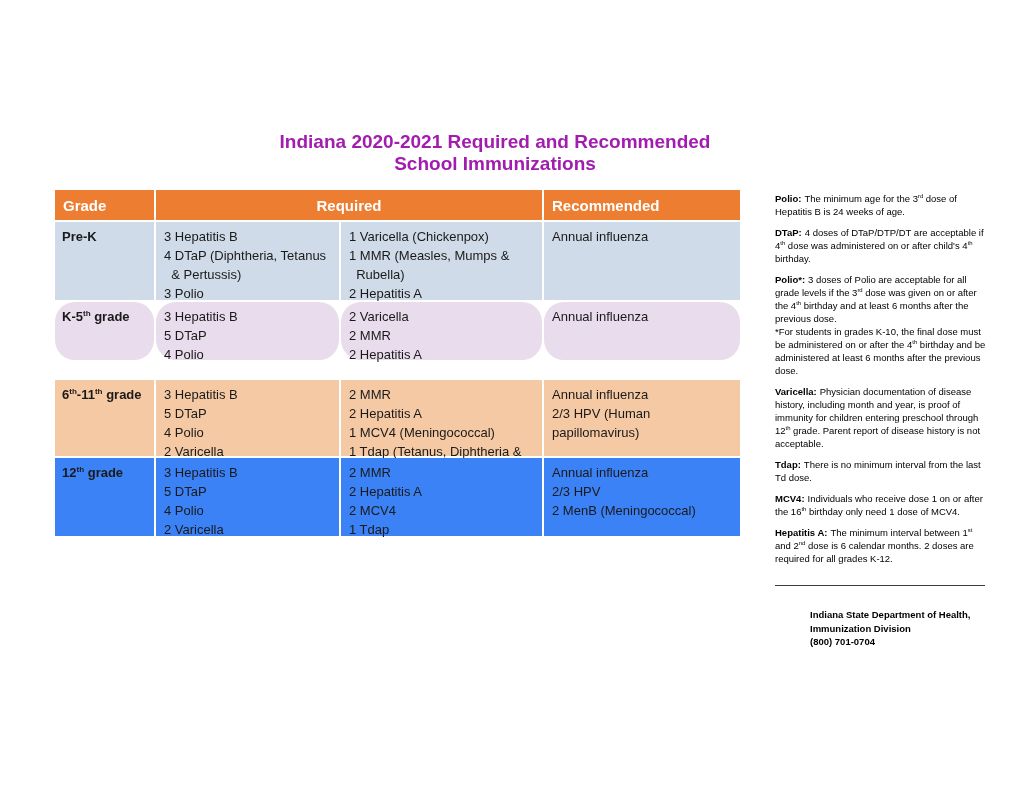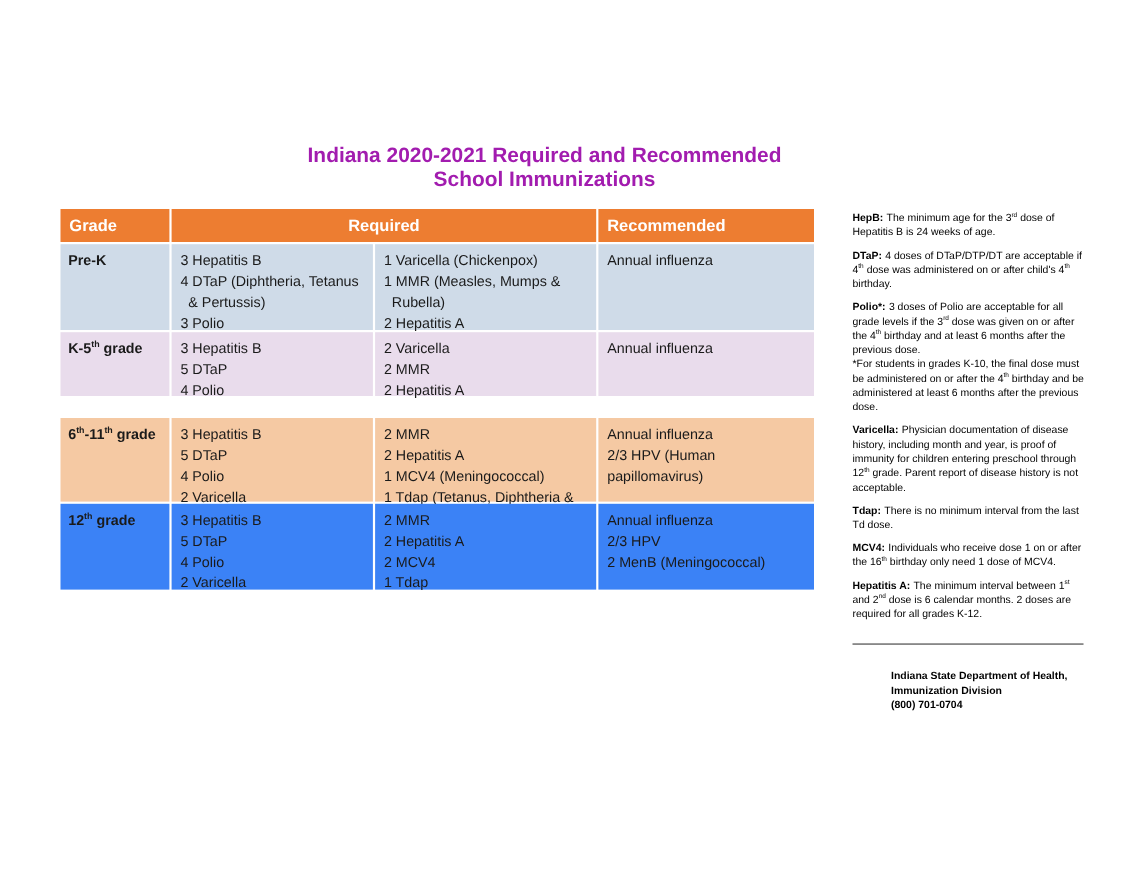--- a/index.html
+++ b/index.html
@@ -36,21 +36,21 @@
     padding: 0 8px;
   }
   .hdr-required { grid-column: 2 / span 2; justify-content: center; }
   .cell {
     font-size: 13px; line-height: 19px;
     padding: 5px 6px 4px 8px;
     white-space: pre-wrap;
   }
   .grade-cell { font-weight: bold; padding-left: 7px; padding-right: 2px; }
   .r0 { background: #CFDBE8; }
-  .r1 { background: #E9DCEC; }
+  .r1 { background: #E9DCEC; border-radius: 20px; }
   .r2 { background: #F5C9A3; margin-top: 18px; }
   .r3 { background: #3b82f6; }
   sup { font-size: 0.62em; vertical-align: super; line-height: 0; }
 
   
   .notes {
     position: absolute; left: 775px; top: 192px; width: 213px;
     font-size: 9.5px; line-height: 13px; color: #000;
   }
   .note { margin: 0 0 8px 0; white-space: pre-line; }
@@ -97,21 +97,21 @@
     <div class="cell r2">2 MMR<br>2 Hepatitis A<br>1 MCV4 (Meningococcal)<br>1 Tdap (Tetanus, Diphtheria &amp;<br>  Pertussis)</div>
     <div class="cell r2">Annual influenza<br>2/3 HPV (Human<br>papillomavirus)</div>
 
     <div class="cell grade-cell r3">12<sup>th</sup> grade</div>
     <div class="cell r3">3 Hepatitis B<br>5 DTaP<br>4 Polio<br>2 Varicella</div>
     <div class="cell r3">2 MMR<br>2 Hepatitis A<br>2 MCV4<br>1 Tdap</div>
     <div class="cell r3">Annual influenza<br>2/3 HPV<br>2 MenB (Meningococcal)</div>
   </div>
 
   <div class="notes">
-    <p class="note"><b>HepB:</b><span>The minimum age for the 3<sup>rd</sup> dose of Hepatitis B is 24 weeks of age.</span></p>
+    <p class="note"><b>Polio:</b><span>The minimum age for the 3<sup>rd</sup> dose of Hepatitis B is 24 weeks of age.</span></p>
     <p class="note"><b>DTaP:</b><span>4 doses of DTaP/DTP/DT are acceptable if 4<sup>th</sup> dose was administered on or after child's 4<sup>th</sup> birthday.</span></p>
     <p class="note"><b>Polio*:</b><span>3 doses of Polio are acceptable for all grade levels if the 3<sup>rd</sup> dose was given on or after the 4<sup>th</sup> birthday and at least 6 months after the previous dose.<br>*For students in grades K-10, the final dose must be administered on or after the 4<sup>th</sup> birthday and be administered at least 6 months after the previous dose.</span></p>
     <p class="note"><b>Varicella:</b><span>Physician documentation of disease history, including month and year, is proof of immunity for children entering preschool through 12<sup>th</sup> grade. Parent report of disease history is not acceptable.</span></p>
     <p class="note"><b>Tdap:</b><span>There is no minimum interval from the last Td dose.</span></p>
     <p class="note"><b>MCV4:</b><span>Individuals who receive dose 1 on or after the 16<sup>th</sup> birthday only need 1 dose of MCV4.</span></p>
     <p class="note"><b>Hepatitis A:</b><span>The minimum interval between 1<sup>st</sup> and 2<sup>nd</sup> dose is 6 calendar months. 2 doses are required for all grades K-12.</span></p>
   </div>
 
   <div class="notes-divider"></div>
 

